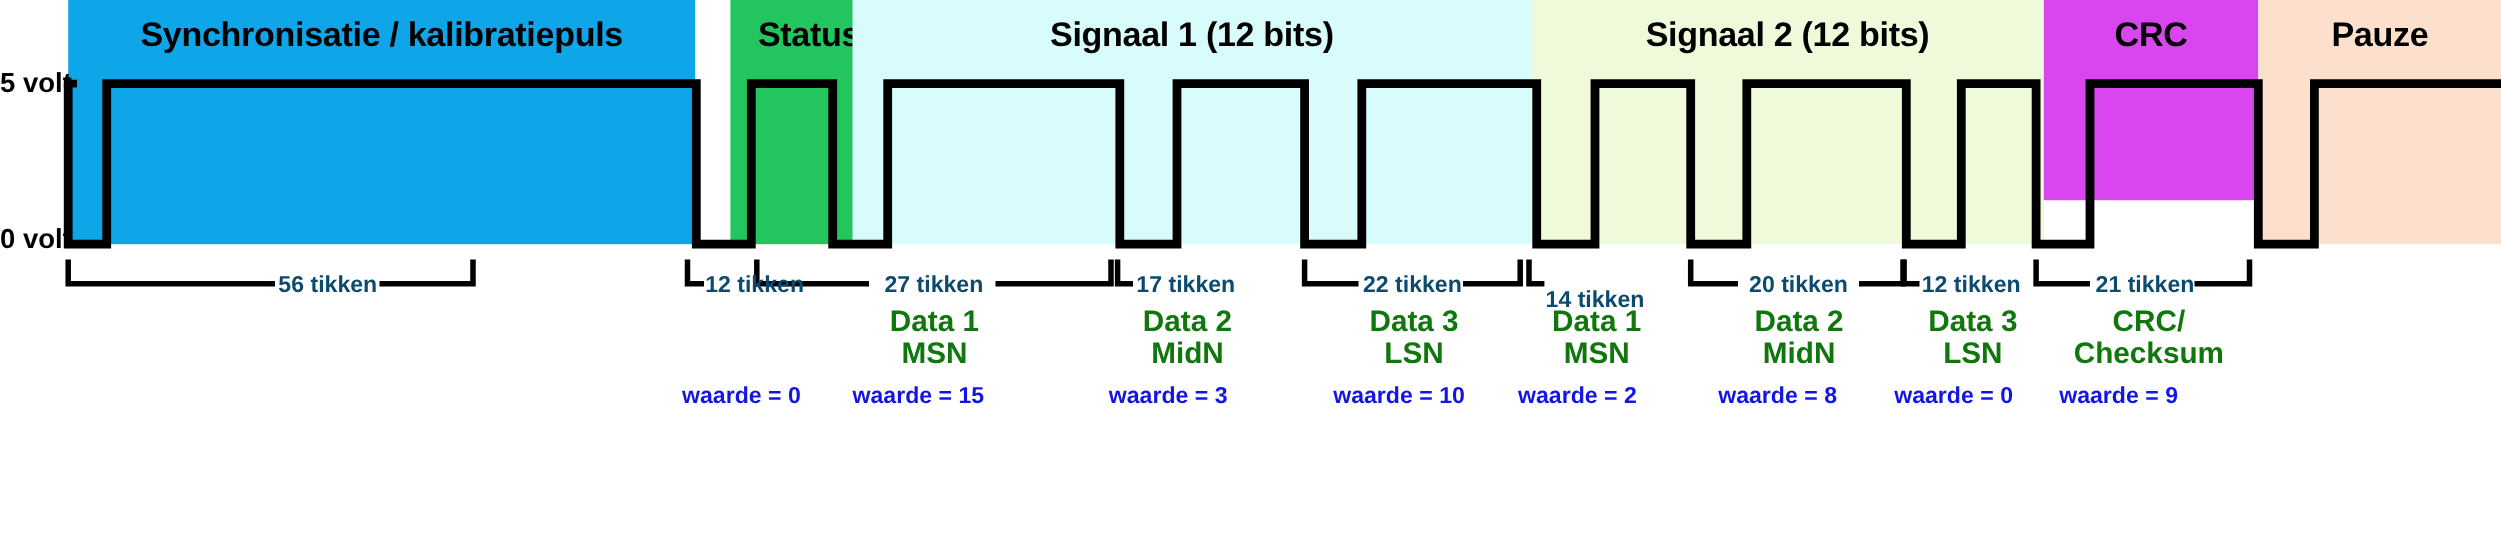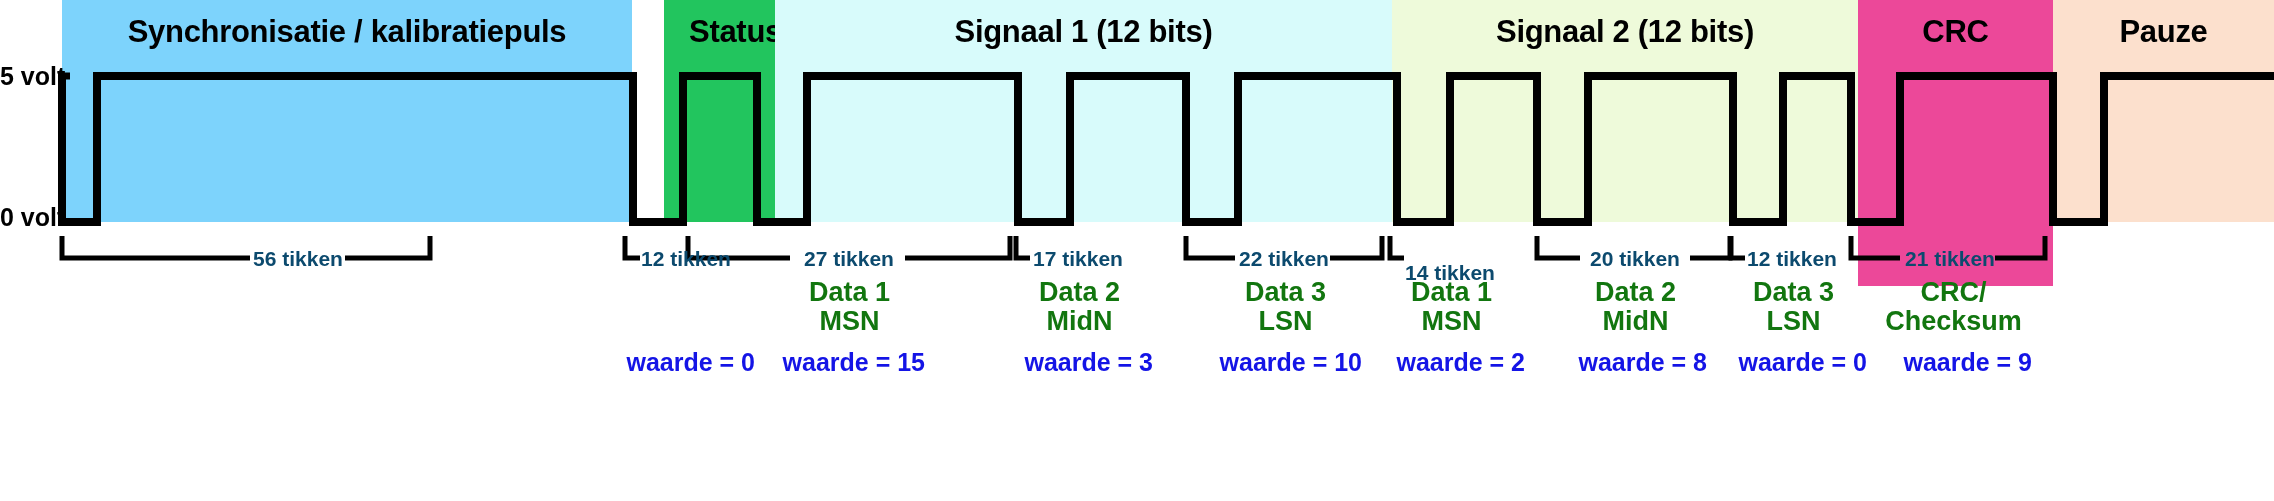--- a/index.html
+++ b/index.html
@@ -26,46 +26,46 @@
   
   .tick-label{
     position:absolute;font-weight:bold;font-size:21px;color:#0c4a6e;
     text-align:center;white-space:nowrap;
   }
   .nib-label{
     position:absolute;font-weight:bold;font-size:27px;color:#12760f;
     text-align:center;line-height:1.08;white-space:nowrap;
   }
   .value-label{
-    position:absolute;font-weight:bold;font-size:25px;color:#1414e6;
-    text-align:right;white-space:nowrap;
+    position:absolute;font-weight:bold;font-size:21px;color:#1414e6;
+    text-align:left;white-space:nowrap;
   }
 </style>
 </head>
 <body>
 
 <div id="root">
 
-  <div class="band" style="left:62px;width:570px;height:222px;background:#7dd3fc;">
+  <div class="band" style="left:62px;width:570px;height:222px;background:#0ea5e9;">
     <div class="band-title">Synchronisatie / kalibratiepuls</div>
   </div>
 
   <div class="band" style="left:664px;width:143px;height:222px;background:#22c55e;">
     <div class="band-title">Status</div>
   </div>
 
   <div class="band" style="left:775px;width:617px;height:222px;background:#d8fbfb;">
     <div class="band-title">Signaal 1 (12 bits)</div>
   </div>
 
   <div class="band" style="left:1392px;width:466px;height:222px;background:#eefada;">
     <div class="band-title">Signaal 2 (12 bits)</div>
   </div>
 
-  <div class="band" style="left:1858px;width:195px;height:286px;background:#ec4899;">
+  <div class="band" style="left:1858px;width:195px;height:182px;background:#d946ef;">
     <div class="band-title">CRC</div>
   </div>
 
   <div class="band" style="left:2053px;width:221px;height:222px;background:#fce0cd;">
     <div class="band-title">Pauze</div>
   </div>
 
   <div class="volt-label" style="left:0px;top:62px;width:56px;">5 volt</div>
   <div class="volt-label" style="left:0px;top:203px;width:56px;">0 volt</div>
 

